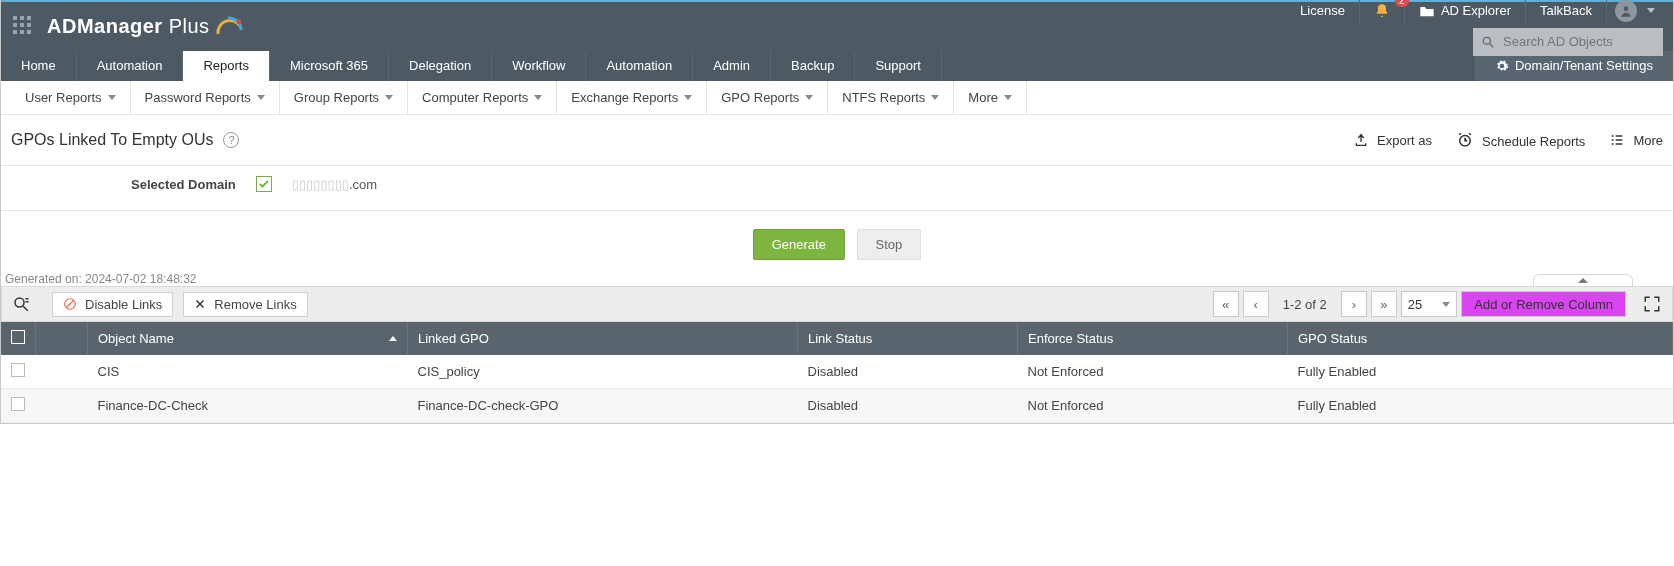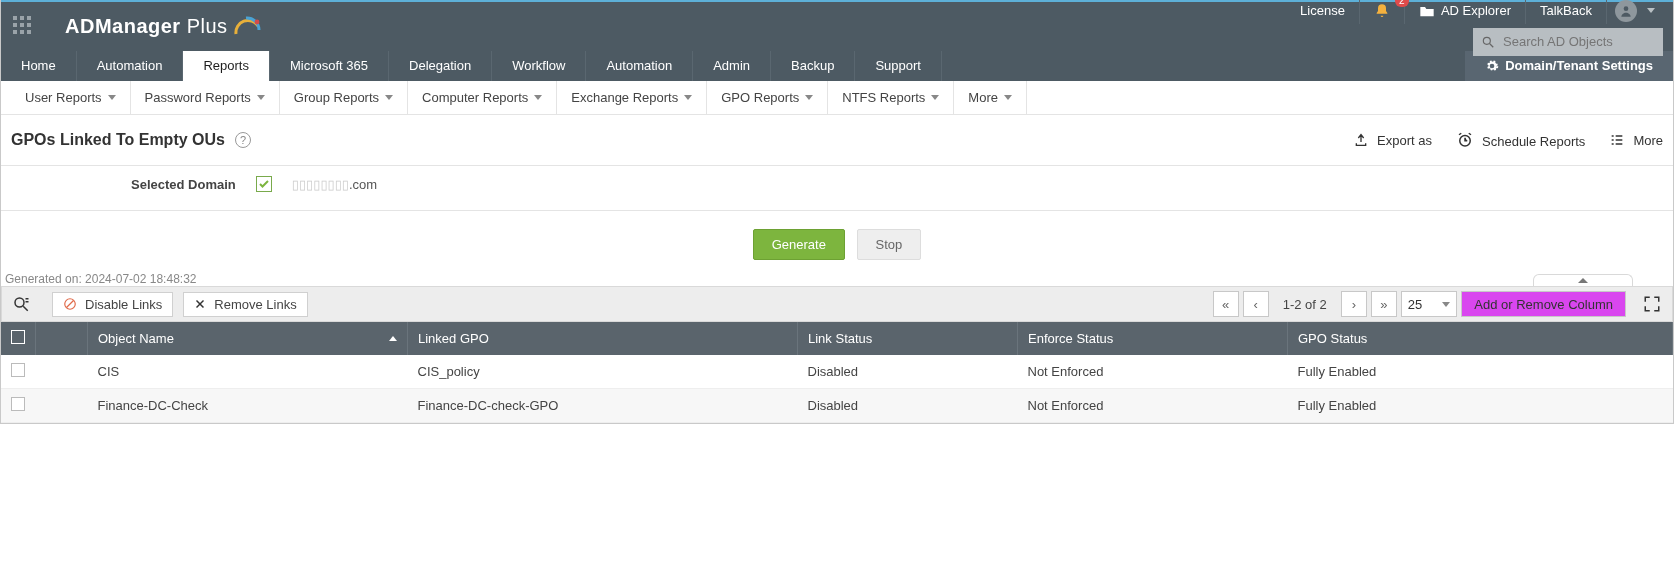--- a/index.html
+++ b/index.html
@@ -27,21 +27,21 @@
   .apps-icon {
     width: 22px; height: 22px;
     display: grid;
     grid-template-columns: repeat(3,4px);
     grid-template-rows: repeat(3,4px);
     gap: 3px;
     margin: 0 12px;
   }
   .apps-icon span { background:#9aa3a9; }
   .logo-wrap { display:flex; align-items:center; gap:6px; margin-right:auto; }
-  .logo-text { font-size:20px; font-weight:600; letter-spacing:.5px;margin-left:18px; }
+  .logo-text { font-size:20px; font-weight:600; letter-spacing:.5px; }
   .logo-text .thin { font-weight:300; }
   .logo-arc { width:26px; height:26px; position:relative; }
   .logo-arc svg { position:absolute; top:-2px; left:-2px; }
   .top-link { color:#fff; padding:6px 14px; cursor:pointer; font-size:13px; border-left:1px solid #5a6770; display:flex; align-items:center; gap:6px; height:26px; }
   .top-link:first-child { border-left:none; }
   .bell { position:relative; }
   .bell svg { display:block; }
   .bell-badge { position:absolute; top:-3px; right:-5px; background:#e04b4b; color:#fff; font-size:10px; line-height:12px; min-width:14px; text-align:center; border-radius:7px; padding:0 3px; }
   .avatar-circle { width:22px; height:22px; border-radius:50%; background:#8e979d; display:flex; align-items:center; justify-content:center; }
   .caret-d { width:0;height:0;border-left:4px solid transparent;border-right:4px solid transparent;border-top:5px solid #b9c0c4; margin-left:4px;}
@@ -49,31 +49,31 @@
   .search-global input { width:190px; height:28px; border:none; background:#b8bec2; padding:0 10px 0 30px; font-size:13px; color:#555;}
   .search-global svg { position:absolute; left:8px; }
   
   .branding-inner { display:flex; flex-direction:column; align-items:flex-end; margin-left:auto; justify-content:center; gap:4px;}
   .links-row { display:flex; align-items:center; }
 
   
   .nav-primary { background:#4d5a63; display:flex; padding:0; margin:0; list-style:none; height:30px; }
   .nav-primary li { padding:0 20px; color:#fff; line-height:30px; cursor:pointer; font-size:13px; border-right:1px solid #5a6770;}
   .nav-primary li.active { background:#fff; color:#1e1e1e; }
-  .nav-primary .right { margin-left:auto; display:flex; align-items:center; gap:6px; background:#596671; border-right:none;font-weight:bold;}
+  .nav-primary .right { margin-left:auto; display:flex; align-items:center; gap:6px; background:#596671; border-right:none;}
 
   
   .nav-secondary { display:flex; align-items:center; height:34px; border-bottom:1px solid #e4e4e4; padding:0; }
   .nav-secondary .item { padding:0 14px; line-height:34px; color:#444; cursor:pointer; border-right:1px solid #e4e4e4; font-size:13px; display:flex; align-items:center; gap:6px;}
   .nav-secondary .item:first-child { padding-left:24px; }
   .mini-caret { width:0;height:0;border-left:4px solid transparent;border-right:4px solid transparent;border-top:5px solid #888;}
 
   
   .title-row { display:flex; align-items:center; height:50px; padding:0 10px; }
-  .page-title { font-size:16px; font-weight:700; color:#333; margin-right:10px; }
+  .page-title { font-size:16px; font-weight:400; color:#333; margin-right:10px; }
   .help-circle { width:16px;height:16px;border-radius:50%;border:1px solid #999;display:flex;align-items:center;justify-content:center;font-size:11px;color:#888;}
   .title-actions { margin-left:auto; display:flex; align-items:center; gap:24px; color:#333;}
   .title-actions .act { display:flex; align-items:flex-end; gap:8px; cursor:pointer; }
 
   
   .domain-row { padding: 10px 0 18px 0; border-top:1px solid #e4e4e4; border-bottom:1px solid #e4e4e4;}
   .domain-inner { display:flex; align-items:center; padding-left:130px; gap:20px; }
   .domain-label { font-weight:700; color:#444; font-size:13px;}
   .chkbox { width:16px; height:16px; border:1px solid #79aa4c; display:flex; align-items:center; justify-content:center; background:#fff;}
   .chkbox svg { display:block; }

